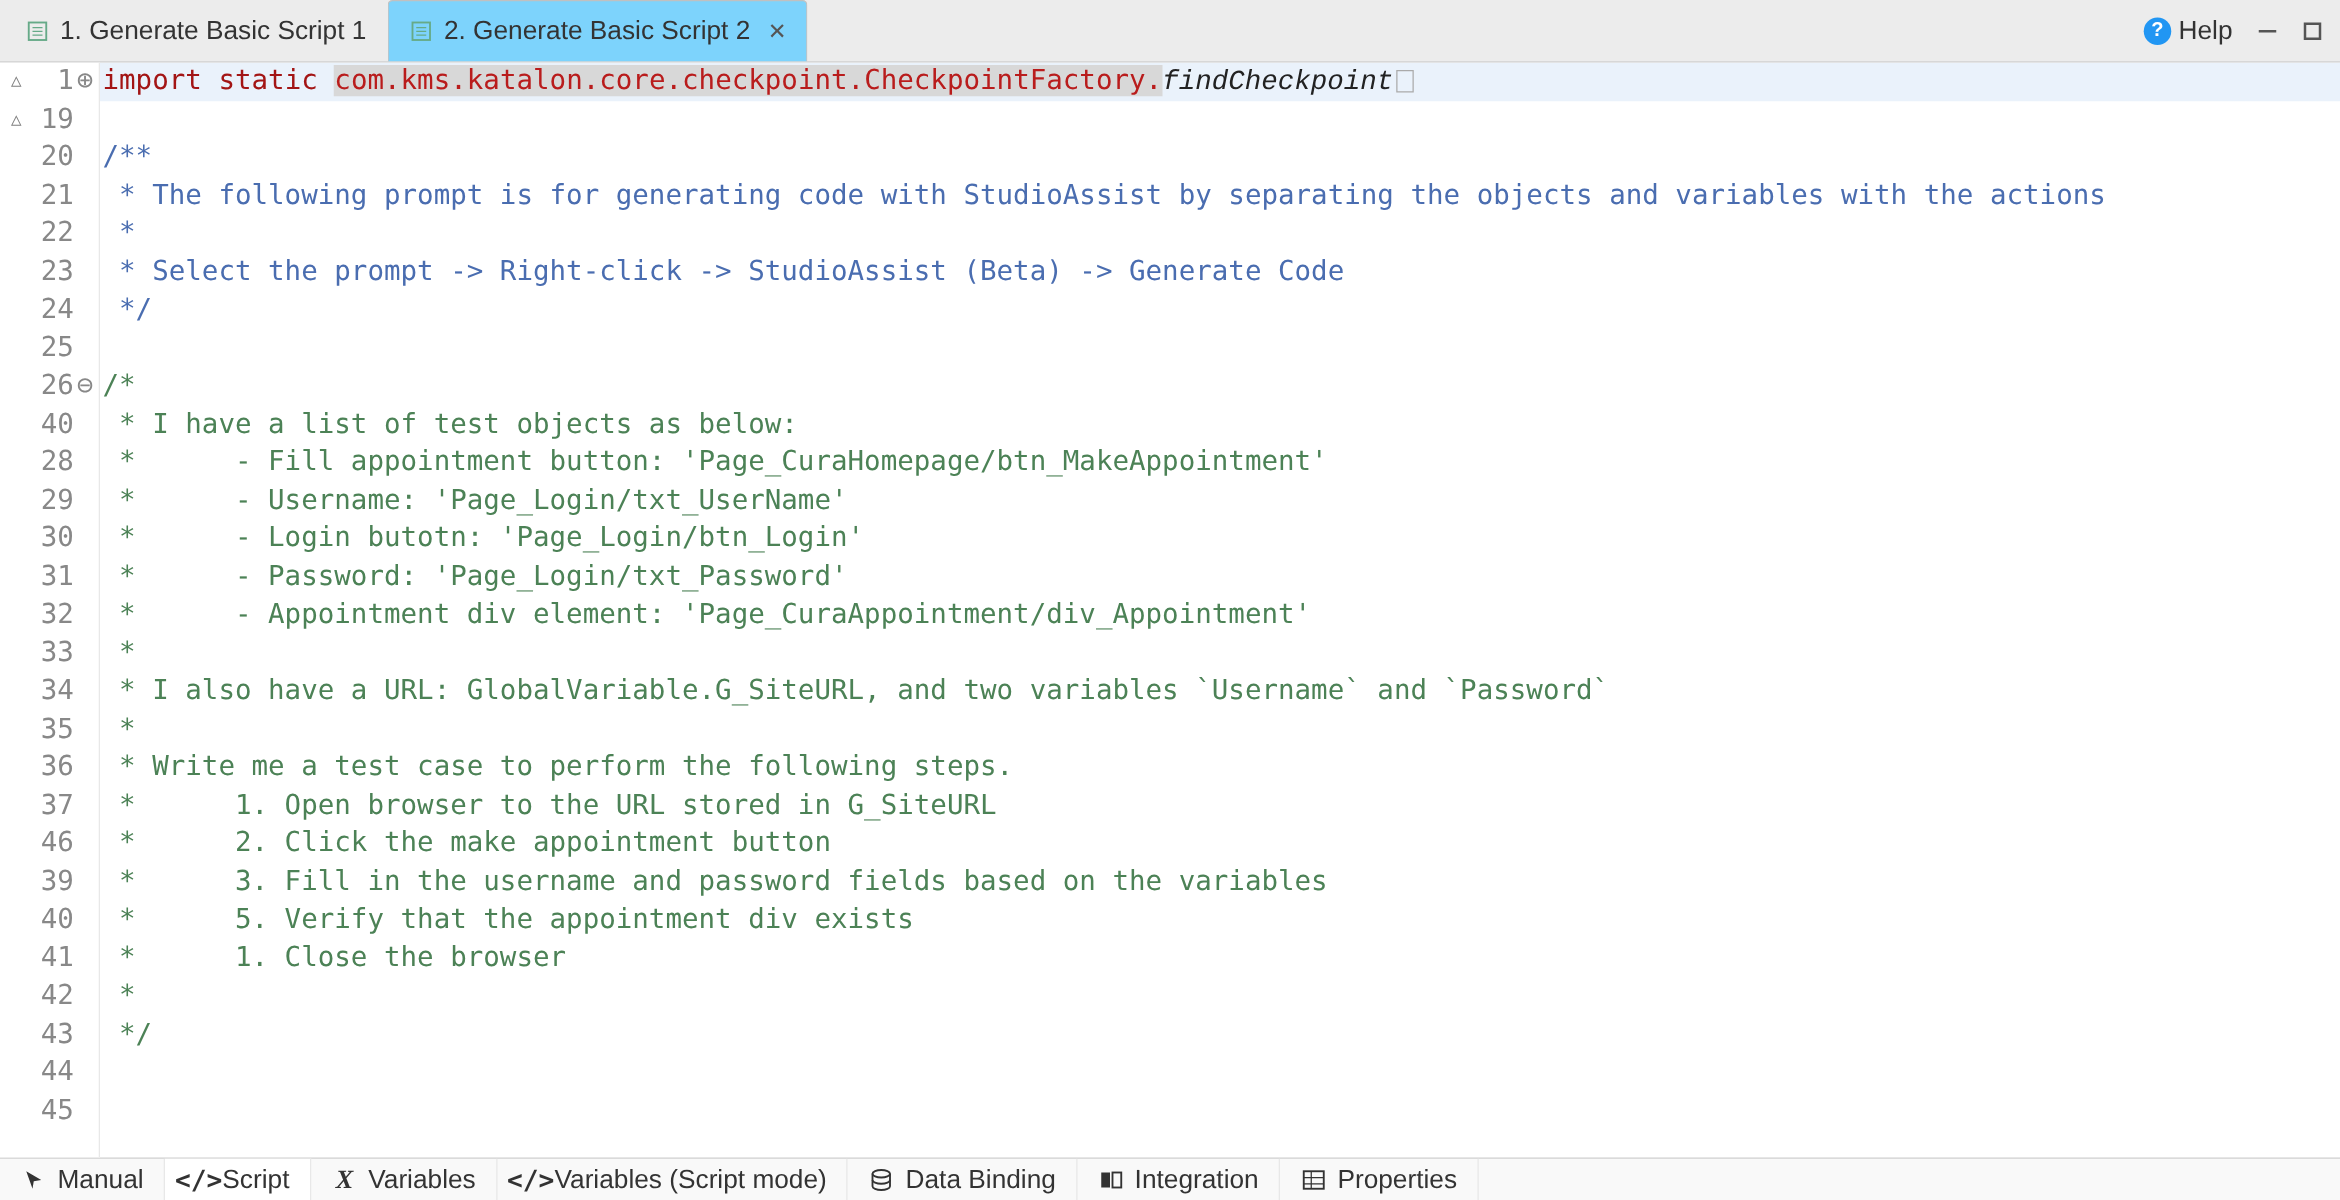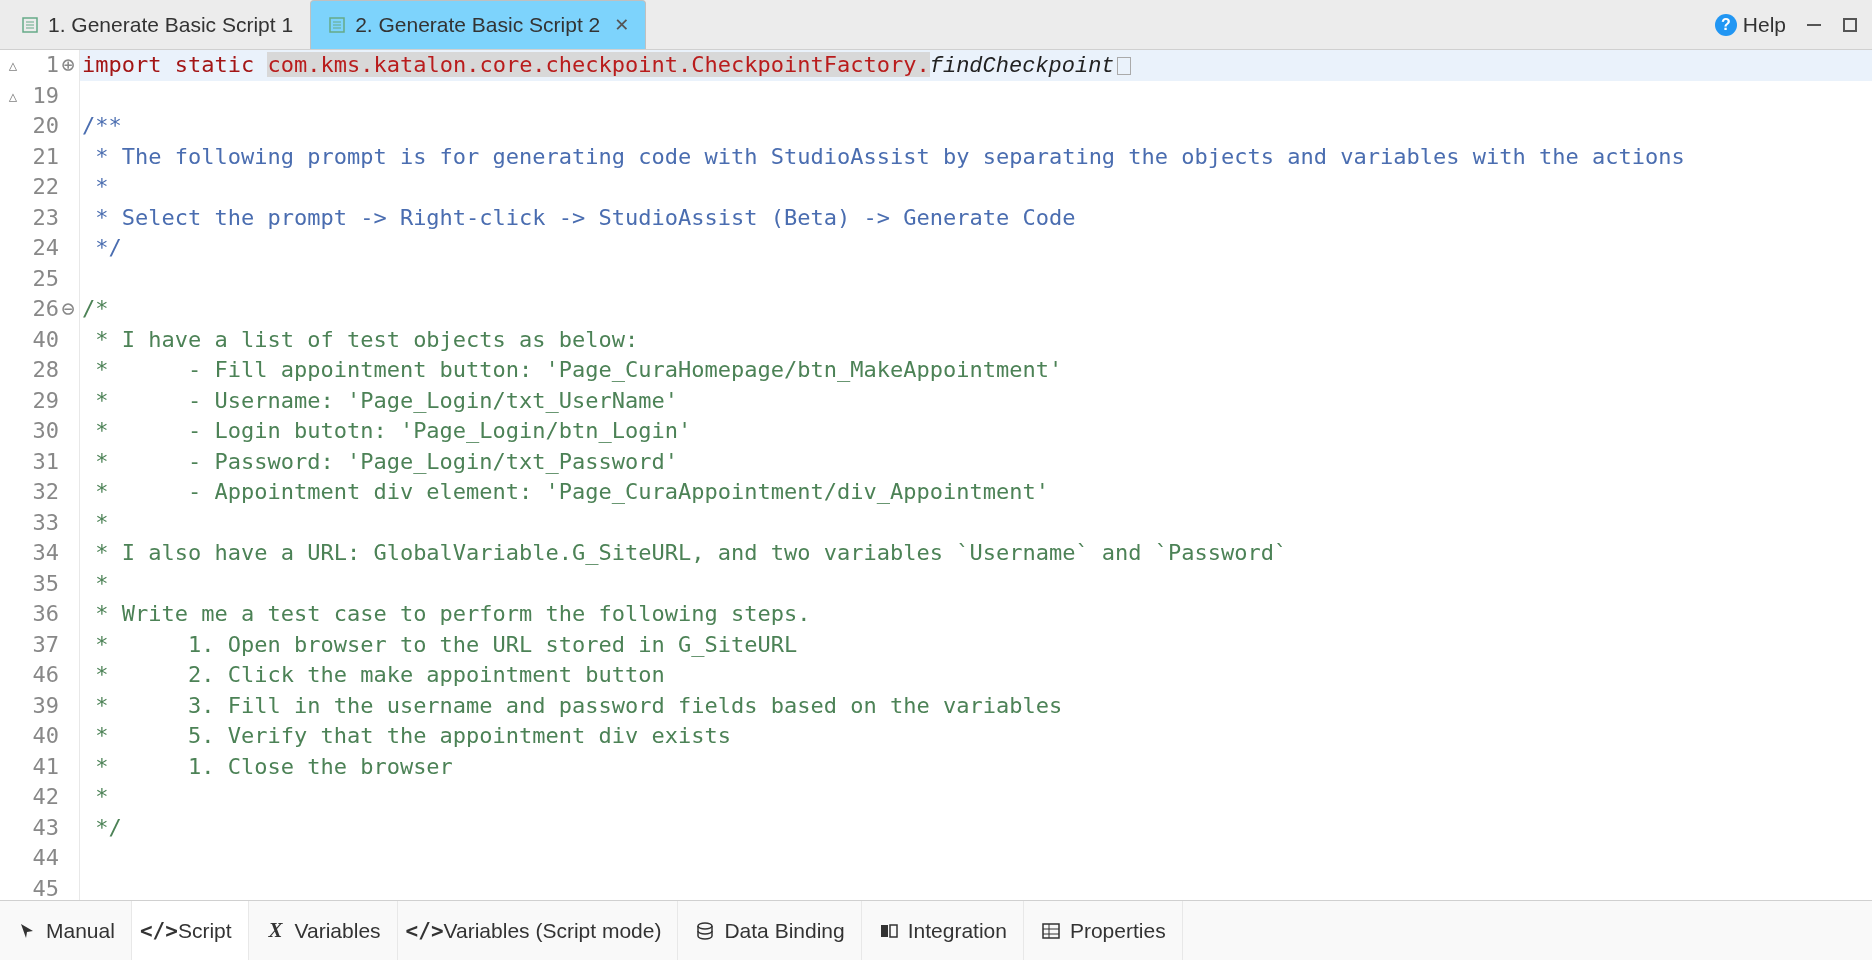--- a/index.html
+++ b/index.html
@@ -116,21 +116,21 @@
   .ident-italic { font-style: italic; color: #222; font-family: Liberation Mono, monospace; }
   .fold-box { display:inline-block; border:1px solid #aaa; width:14px; height:18px; vertical-align:middle; margin-left:2px;}
   .doc { color: #4a6db0; }
   .cm { color: #4c8256; }
 
   .bottom-tabs {
     display: flex;
     align-items: center;
     border-top: 1px solid #d0d0d0;
     background: #f9f9f9;
-    height: 60px;
+    height: 34px;
   }
   .btab {
     display: flex; align-items: center; gap: 8px;
     padding: 0 16px; height: 100%;
     font-size: 21px; color: #333; cursor: pointer;
     border-right: 1px solid #e8e8e8;
   }
   .btab.active {
     background: #fff;
   }

